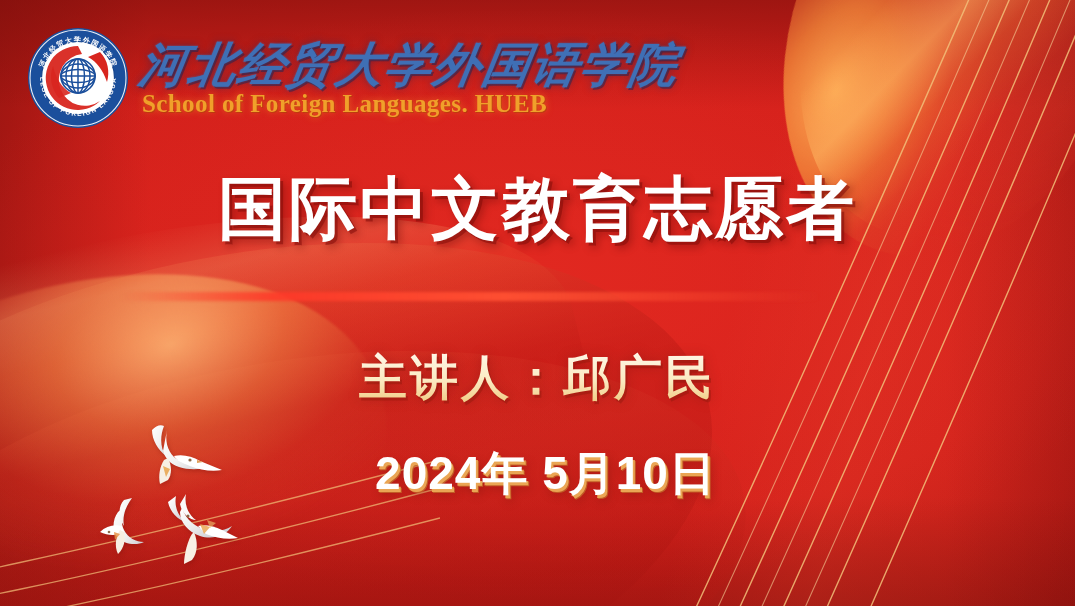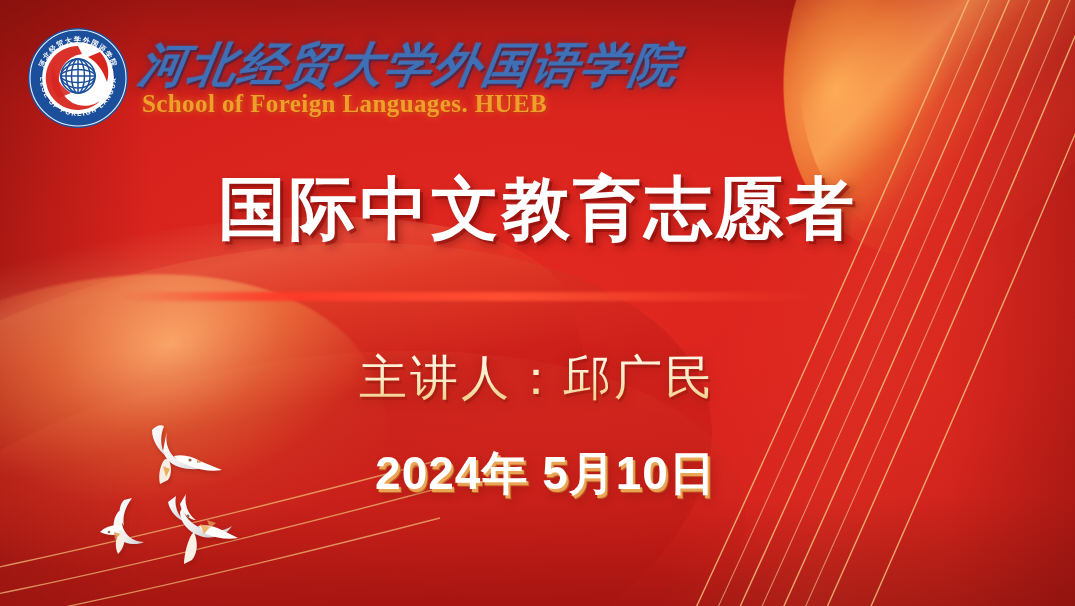--- a/index.html
+++ b/index.html
@@ -140,21 +140,21 @@
     color:#ffffff;
     text-shadow:
       3px 3px 0 rgba(132,12,10,0.55),
       5px 5px 9px rgba(100,8,6,0.45);
     white-space:nowrap;
   }
   .speaker{
     position:absolute; left:0; right:0; top:346px;
     text-align:center;
     font-family:"Liberation Serif", serif;
-    font-weight:400;
+    font-weight:700;
     font-size:48px; letter-spacing:3px;
     color:#fdf3dd;
     background:linear-gradient(180deg,#fffaf0 0%,#fbe9c0 55%,#edc271 100%);
     -webkit-background-clip:text; background-clip:text;
     -webkit-text-fill-color:transparent;
     filter:drop-shadow(2px 3px 0 rgba(150,26,14,0.5)) drop-shadow(0 0 6px rgba(120,14,10,0.35));
     white-space:nowrap;
   }
   .datetext{
     position:absolute; left:16px; right:0; top:443px;

